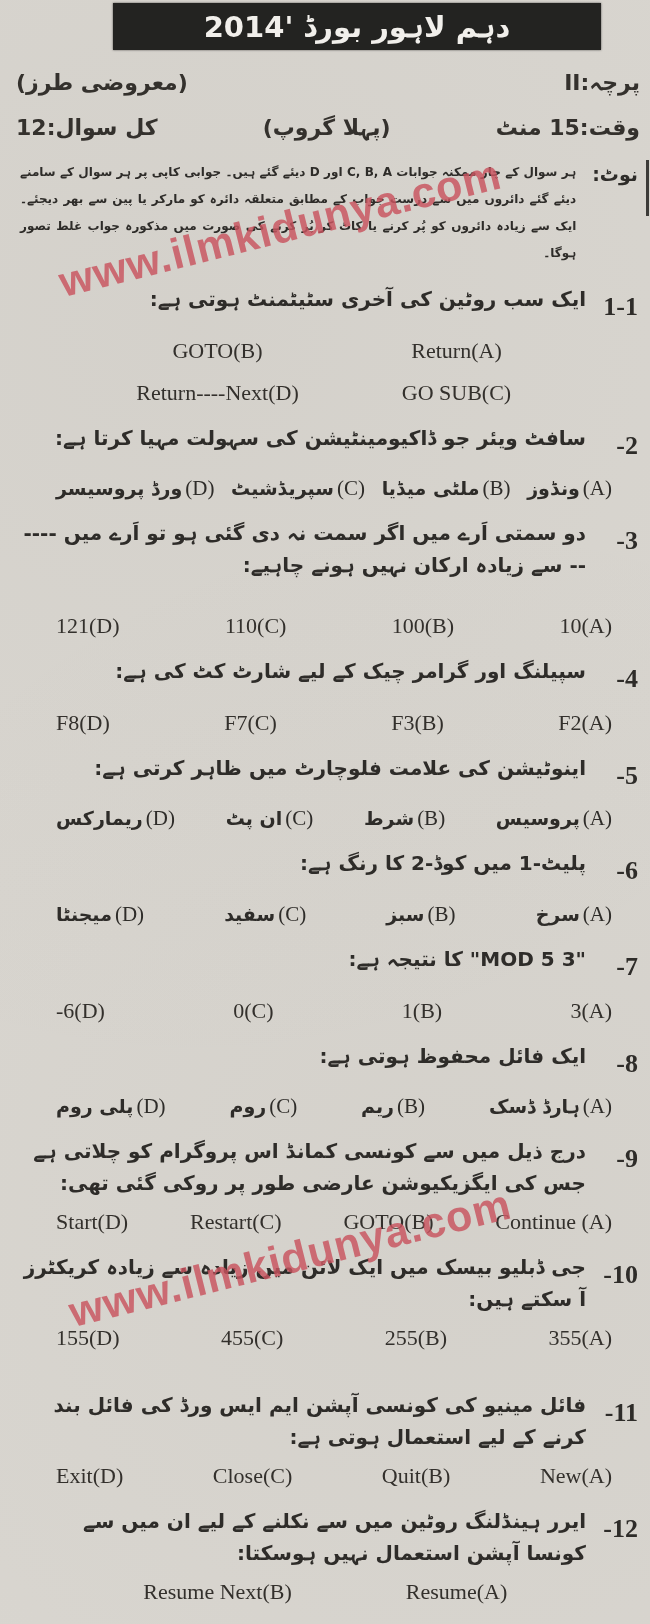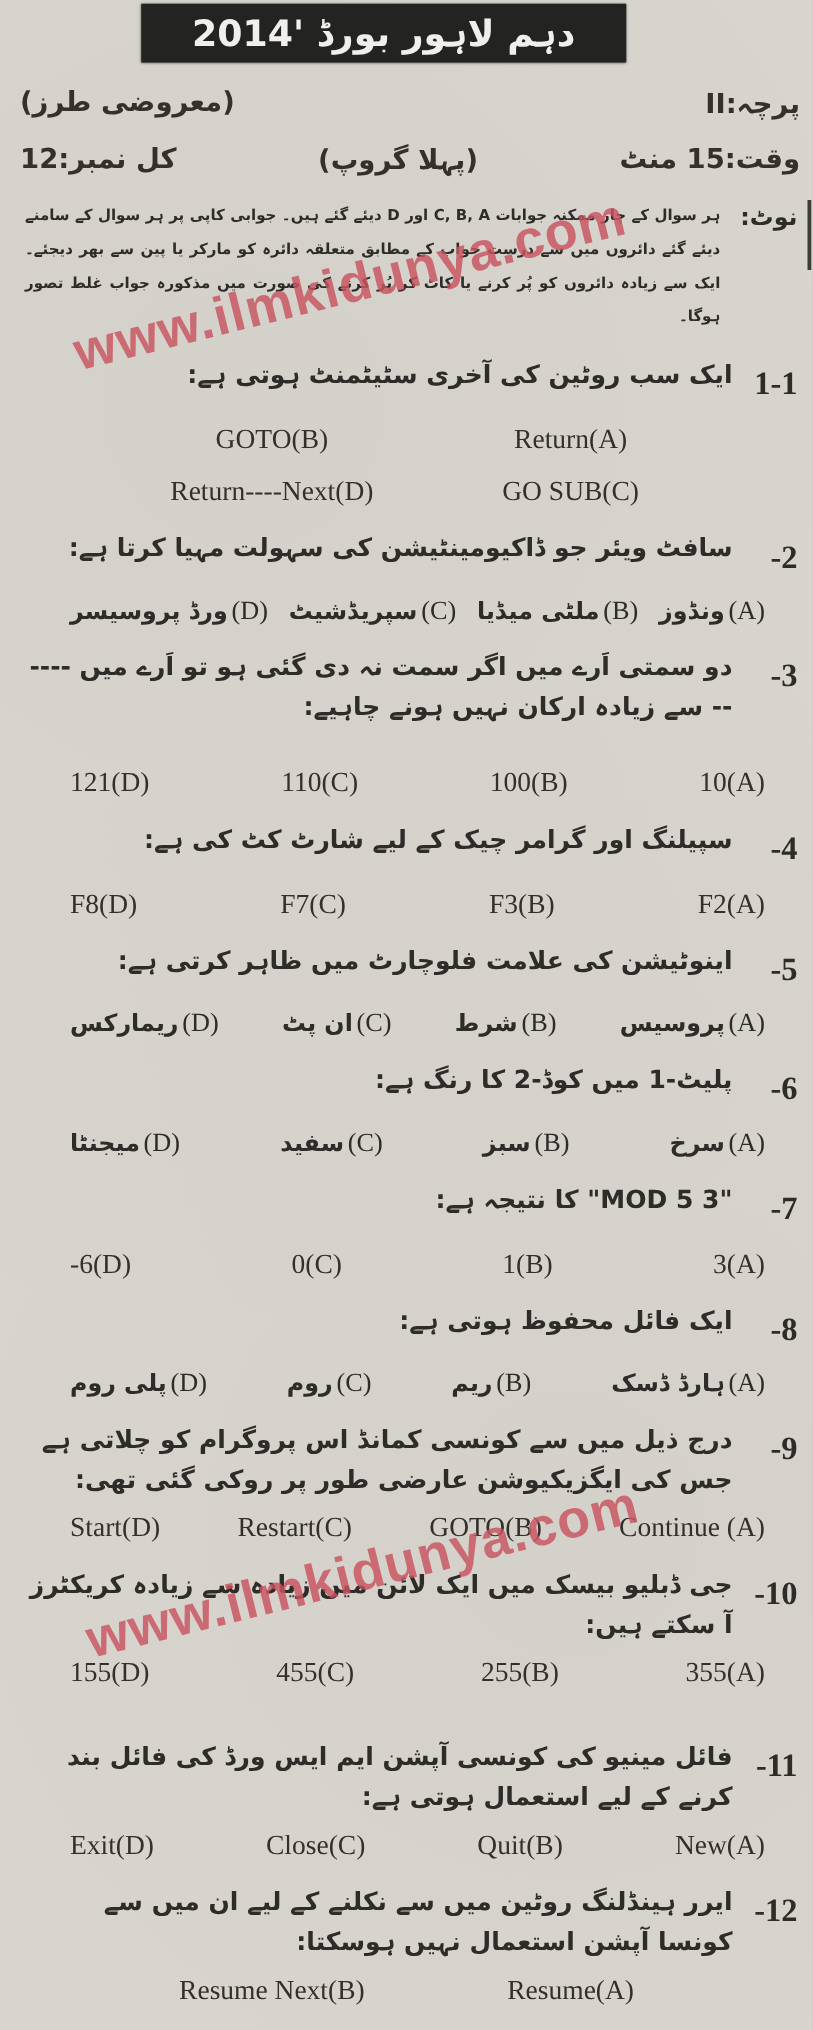--- a/index.html
+++ b/index.html
@@ -7,21 +7,21 @@
   .page{
     position:relative;width:650px;height:1624px;overflow:hidden;
     background:
       radial-gradient(circle at 30% 20%, rgba(120,114,105,0.05), transparent 55%),
       radial-gradient(circle at 70% 75%, rgba(120,114,105,0.05), transparent 55%),
       #d9d6d0;
     color:#2e2c29;
   }
   
   .banner{
-    margin:3px 0 0 113px;width:388px;height:47px;background:#232321;
+    margin:3px 0 0 113px;width:488px;height:47px;background:#232321;
     color:#f1efeb;display:flex;align-items:center;justify-content:center;
     font-weight:bold;font-size:29px;direction:rtl;
     box-shadow:0 0 2px rgba(0,0,0,.6);
     font-family:"DejaVu Sans",sans-serif;
   }
   
   .meta{display:flex;direction:rtl;justify-content:space-between;align-items:center;
     padding:0 10px 0 16px;font-weight:bold;color:#34312d;}
   .meta.row1{margin-top:9px;height:47px;font-size:22px;}
   .meta.row2{height:43px;font-size:22px;}
@@ -69,21 +69,21 @@
   </div>
 
   <div class="meta row1">
     <span>پرچہ:II</span>
     <span>(معروضی طرز)</span>
   </div>
 
   <div class="meta row2">
     <span>وقت:15 منٹ</span>
     <span>(پہلا گروپ)</span>
-    <span>کل نمبر:12</span>
+    <span>کل سوال:12</span>
   </div>
 
   <div class="note">
     <span class="note-label">نوٹ:</span>
     <span class="note-text">ہر سوال کے چار ممکنہ جوابات C, B, A اور D دیئے گئے ہیں۔ جوابی کاپی پر ہر سوال کے سامنے دیئے گئے دائروں میں سے درست جواب کے مطابق متعلقہ دائرہ کو مارکر یا پین سے بھر دیجئے۔ ایک سے زیادہ دائروں کو پُر کرنے یا کاٹ کر پُر کرنے کی صورت میں مذکورہ جواب غلط تصور ہوگا۔</span>
   </div>
 
   <div>
       <div class="question">
         <div class="q-head" dir="rtl">

